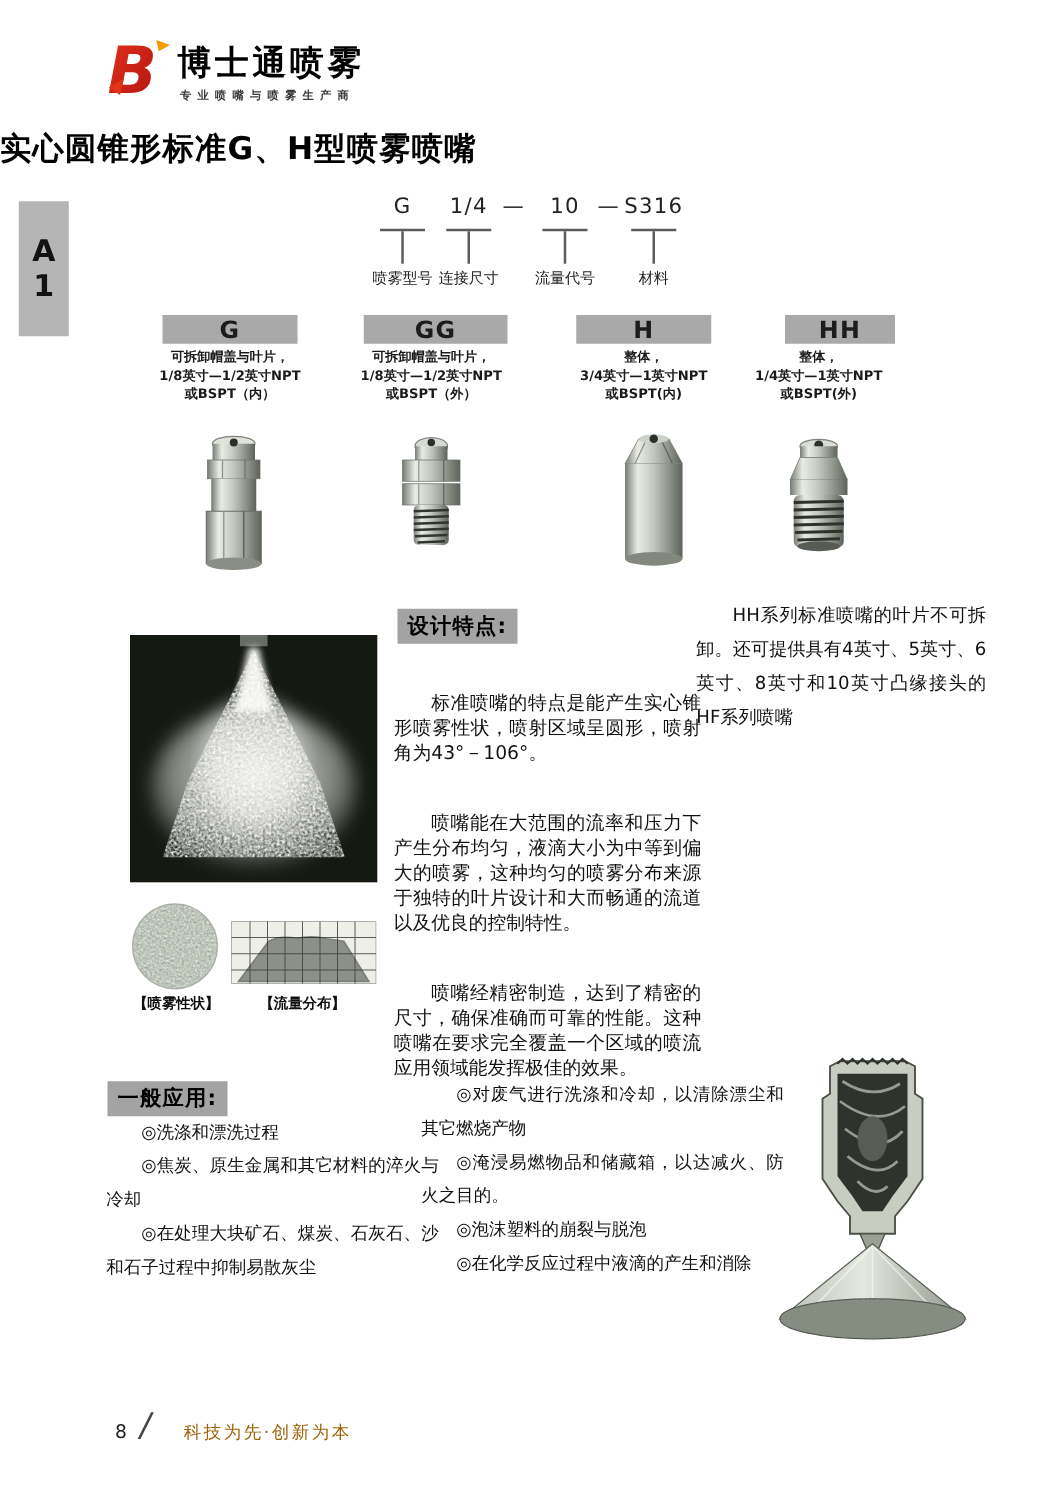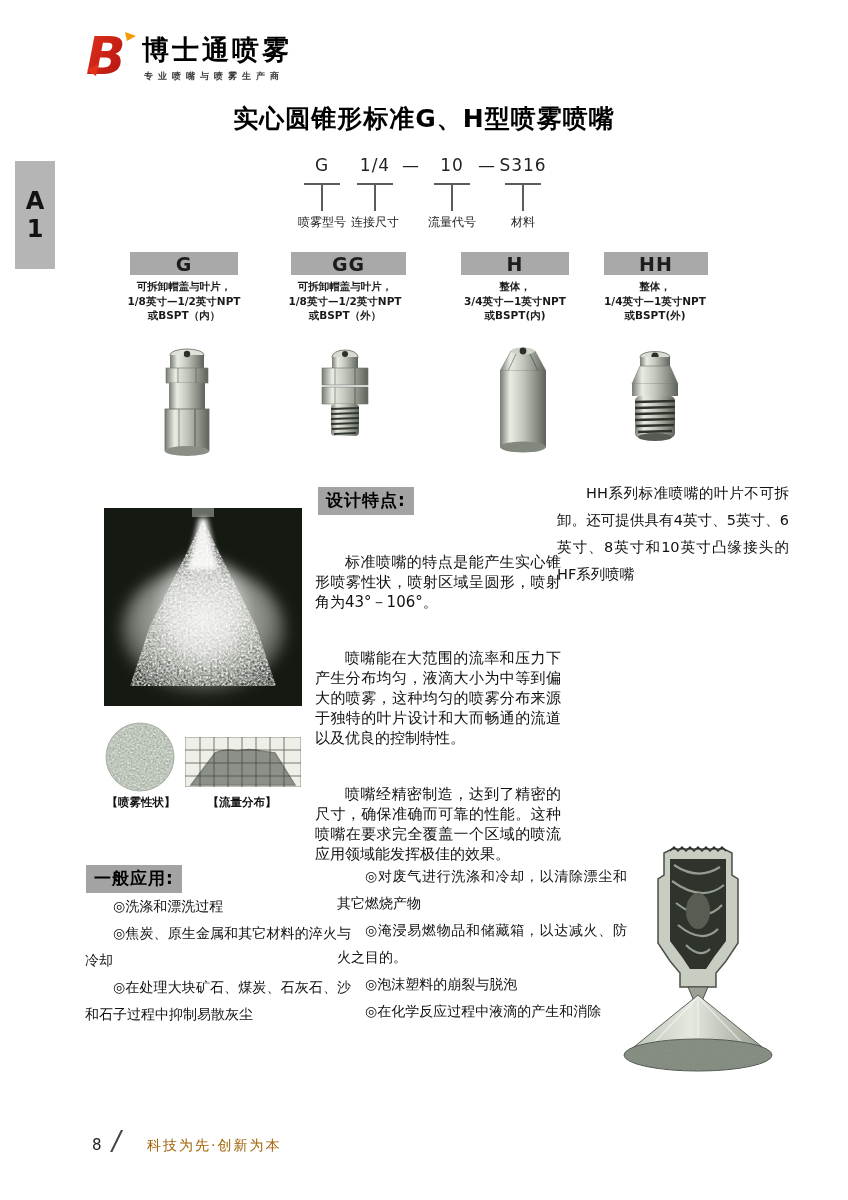--- a/index.html
+++ b/index.html
@@ -12,21 +12,21 @@
     overflow:hidden;
   }
   .abs { position:absolute; }
 
   
   .logo-wrap { left:84px; top:26px; width:280px; height:64px; }
   .logo-mark { position:absolute; left:0; top:0; }
   .logo-name { position:absolute; left:58px; top:6px; font-size:27px; font-weight:bold; letter-spacing:3px; color:#000; }
   .logo-tagline { position:absolute; left:60px; top:44px; font-size:9px; letter-spacing:5px; color:#3a3a3a; font-weight:bold; }
 
-  .page-title { left:0; top:102px; width:848px; text-align:center; font-size:25px; font-weight:bold; color:#000; letter-spacing:1px; }
+  .page-title { left:0; top:102px; width:848px; text-align:left; font-size:25px; font-weight:bold; color:#000; letter-spacing:1px; }
 
   
   .side-tab { left:15px; top:161px; width:40px; height:108px; background:#b5b5b5;
     display:flex; flex-direction:column; align-items:center; justify-content:center; gap:2px; }
   .side-tab span { font-size:24px; font-weight:bold; color:#121212; line-height:26px; }
 
   
   .code-part { top:155px; text-align:center; }
   .code-value { font-size:17px; color:#222; letter-spacing:1px; }
   .code-tbar { width:36px; height:2px; background:#5c5c5c; margin:8px auto 0; }
@@ -129,21 +129,21 @@
   <div class="code-tbar"></div>
   <div class="code-stem"></div>
   <div class="code-label">材料</div>
 </div>
 <div class="abs code-sep" style="left:402px;">—</div>
 <div class="abs code-sep" style="left:478px;">—</div>
 
 <div class="abs prod-box" style="left:130px; width:108px;">G</div>
 <div class="abs prod-box" style="left:291px; width:115px;">GG</div>
 <div class="abs prod-box" style="left:461px; width:108px;">H</div>
-<div class="abs prod-box" style="left:604px; width:104px;">HH</div>
+<div class="abs prod-box" style="left:628px; width:88px;">HH</div>
 
 <div class="abs prod-desc" style="left:114px; width:140px;">
   <div>可拆卸帽盖与叶片，</div>
   <div>1/8英寸—1/2英寸NPT</div>
   <div>或BSPT（内）</div>
 </div>
 <div class="abs prod-desc" style="left:275px; width:140px;">
   <div>可拆卸帽盖与叶片，</div>
   <div>1/8英寸—1/2英寸NPT</div>
   <div>或BSPT（外）</div>

